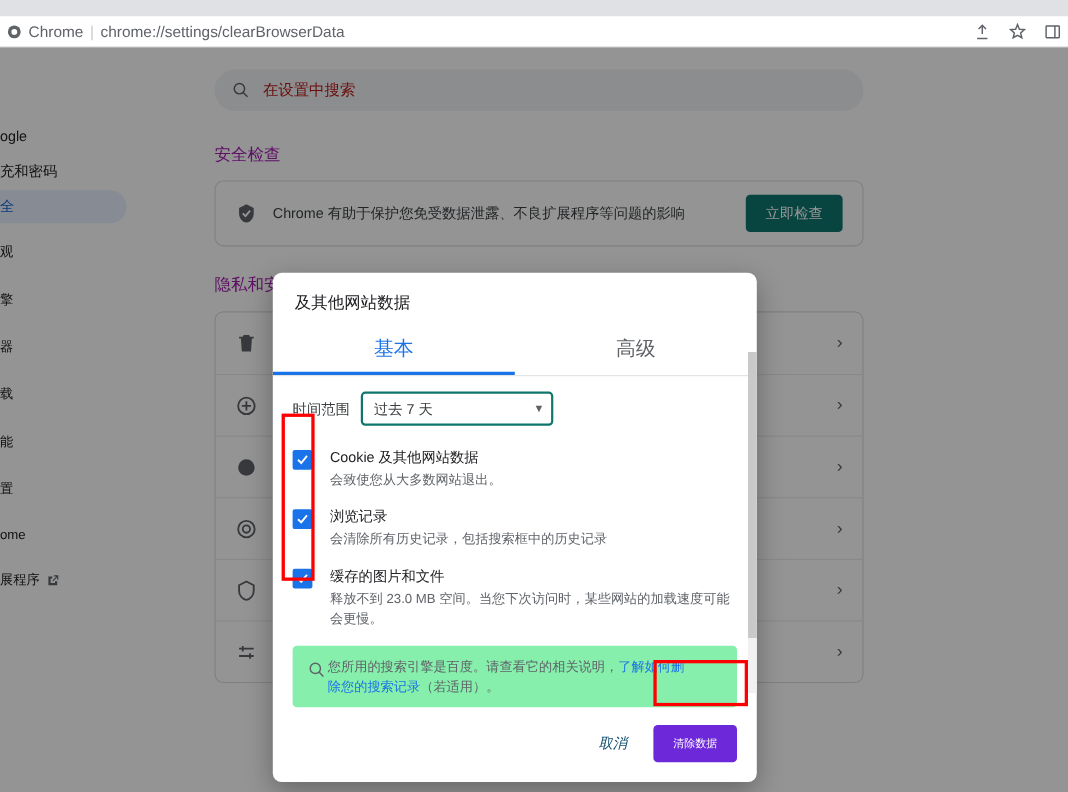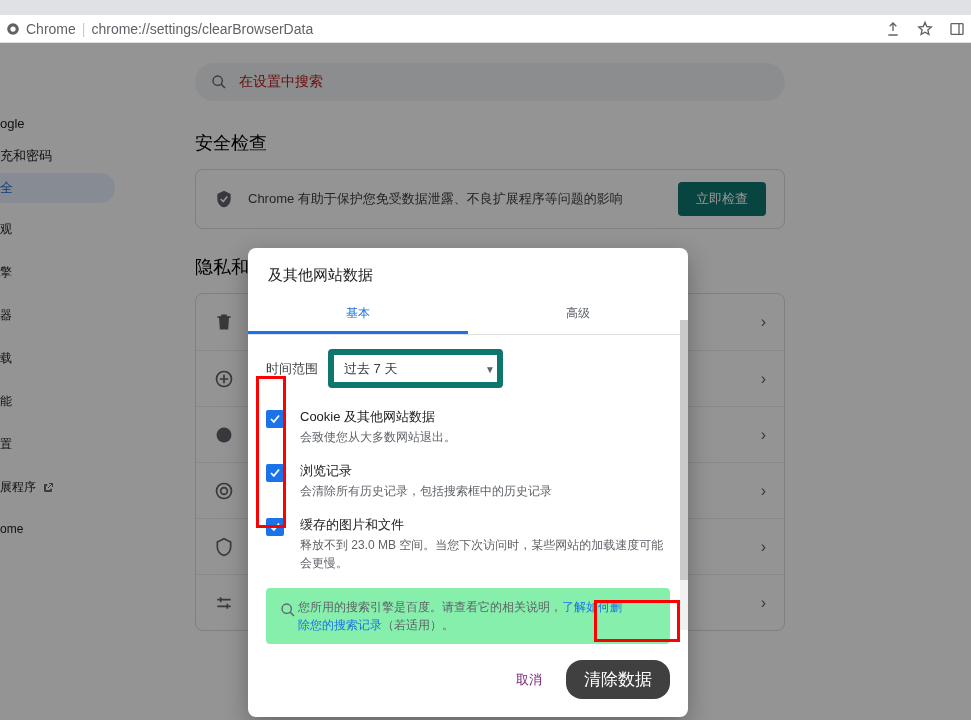--- a/index.html
+++ b/index.html
@@ -19,61 +19,61 @@
   
   .page { position: relative; width: 100%; height: calc(720px - 43px); background: #fff; }
   .leftnav { position: absolute; left: 0; top: 0; width: 115px; height: 100%; padding-top: 65px; }
   .leftnav .item { font-size: 13px; color: #202124; padding: 8px 0 8px 0; }
   .leftnav .item.small { font-size: 12px; padding-top: 18px; }
   .leftnav .active { background: #e8f0fe; color: #1967d2; border-radius: 0 16px 16px 0; padding: 6px 0 6px 0; }
   .leftnav .ext { display:flex; align-items:center; gap:6px; }
 
   .content { position: absolute; left: 195px; top: 0; width: 610px; }
   .searchbox { margin-top: 20px; height: 38px; background: #f1f3f4; border-radius: 20px; display: flex; align-items: center; padding: 0 16px; gap: 12px; color: #b91c1c; font-size: 14px; width: 590px; }
-  .section-title { margin-top: 30px; font-size: 18px; color: #000000; }
+  .section-title { margin-top: 30px; font-size: 15px; color: #a21caf; }
   .safety-card { margin-top: 14px; border: 1px solid #dadce0; border-radius: 8px; height: 60px; display: flex; align-items: center; padding: 16px 18px; gap: 14px; width: 590px; }
   .safety-card .txt { flex: 1; font-size: 13px; color: #3c4043; }
   .safety-card .btn { background: #0f766e; color: #fff; font-size: 13px; padding: 8px 18px; border-radius: 4px; border: none; }
 
   .privacy-card { margin-top: 14px; border: 1px solid #dadce0; border-radius: 8px; width: 590px; }
   .privacy-row { height: 56px; display: flex; align-items: center; padding: 0 18px; border-top: 1px solid #e8eaed; }
   .privacy-row:first-child { border-top: none; }
   .privacy-row .ic { width: 20px; height: 20px; color: #5f6368; margin-right: 18px; display:flex; }
   .privacy-row .chev { color: #5f6368; }
 
   
   .scrim { position: absolute; inset: 0; background: rgba(0,0,0,0.42); }
 
   
   .dialog { position: absolute; left: 248px; top: 205px; width: 440px; background: #fff; border-radius: 8px; box-shadow: 0 8px 24px rgba(0,0,0,0.3); }
   .dialog h2 { font-size: 15px; font-weight: 400; color: #202124; padding: 18px 20px 10px; }
   .tabs { display: flex; border-bottom: 1px solid #e0e0e0; }
-  .tab { flex: 1; text-align: center; padding: 10px 0 12px; font-size: 12px; color: #5f6368; cursor: pointer; }
+  .tab { flex: 1; text-align: center; padding: 10px 0 12px; font-size: 18px; color: #5f6368; cursor: pointer; }
   .tab.active { color: #1a73e8; box-shadow: inset 0 -3px 0 #1a73e8; }
   .dlg-body { padding: 14px 18px 0 18px; position: relative; }
   .timerow { display: flex; align-items: center; gap: 10px; font-size: 13px; color: #3c4043; }
-  .timerow select { border: 6px solid #0f766e; border-radius: 4px; padding: 6px 24px 6px 10px; font-size: 13px; color: #3c4043; appearance: none; background: #fff; width: 175px; position:relative; }
+  .timerow select { border: 2px solid #0f766e; border-radius: 4px; padding: 6px 24px 6px 10px; font-size: 13px; color: #3c4043; appearance: none; background: #fff; width: 175px; position:relative; }
   .select-wrap { position: relative; display:inline-block; }
   .select-wrap .caret { position:absolute; right:8px; top:50%; transform:translateY(-50%); pointer-events:none; color:#5f6368; font-size:10px; }
 
   .chk-list { margin-top: 12px; }
   .chk-row { display: flex; padding: 8px 0; align-items: flex-start; gap: 16px; }
   .chk { width: 18px; height: 18px; background: #1a73e8; border-radius: 2px; display: flex; align-items: center; justify-content: center; flex: none; margin-top: 2px; }
   .chk svg { width: 14px; height: 14px; }
   .chk-text .t1 { font-size: 13px; color: #202124; }
   .chk-text .t2 { font-size: 12px; color: #5f6368; margin-top: 2px; line-height: 1.5; }
 
   .info-row { background: #86efac; border-radius: 4px; margin-top: 8px; padding: 10px 40px 10px 14px; display: flex; gap: 2px; font-size: 12px; color: #5f6368; line-height: 1.5; }
   .info-row .mag { flex:none; color:#5f6368; margin-top:4px; }
 
   .info-row a { color: #1a73e8; text-decoration: none; }
 
   .dlg-actions { display: flex; justify-content: flex-end; gap: 10px; padding: 16px 18px 18px; }
-  .dlg-actions .cancel { background: #fff; border: none; color: #701a75; font-size: 13px; padding: 8px 14px; cursor: pointer; border-radius:4px; }
-  .dlg-actions .confirm { background: #404040; border: none; color: #fff; font-size: 17px; padding: 8px 18px; cursor: pointer; border-radius: 16px; }
+  .dlg-actions .cancel { background: #fff; border: none; color: #0c4a6e; font-size: 13px; padding: 8px 14px; cursor: pointer; border-radius:4px;font-style:italic; }
+  .dlg-actions .confirm { background: #6d28d9; border: none; color: #fff; font-size: 10px; padding: 8px 18px; cursor: pointer; border-radius: 4px; }
 
   
   .redbox { position: absolute; border: 3px solid #ff0000; pointer-events: none; }
   .dlg-scroll-handle { position:absolute; right:0; top:72px; width:8px; height:310px; background:#f1f1f1; }
   .dlg-scroll-thumb { position:absolute; right:0; top:72px; width:8px; height:260px; background:#c9c9c9; }
 </style>
 </head>
 <body>
 
 <div class="tabstrip"></div>
@@ -112,27 +112,27 @@
   <div class="leftnav">
     <div class="item">ogle</div>
     <div class="item">充和密码</div>
     <div class="item active">全</div>
     <div class="item small">观</div>
     <div class="item small">擎</div>
     <div class="item small">器</div>
     <div class="item small">载</div>
     <div class="item small">能</div>
     <div class="item small">置</div>
+    <div class="item small">ome</div>
     <div class="item small ext">
       <span>展程序</span>
       <svg width="12" height="12" viewBox="0 0 24 24" fill="none" stroke="#5f6368" stroke-width="2">
           <path d="M14 3h7v7M21 3l-9 9M5 5h5v2H7v10h10v-3h2v5H5z"></path>
         </svg>
     </div>
-    <div class="item small">ome</div>
   </div>
 
   <div class="content">
     <div class="searchbox">
       <svg width="16" height="16" viewBox="0 0 24 24" fill="none" stroke="#5f6368" stroke-width="2">
           <circle cx="10" cy="10" r="7"></circle>
           <line x1="21" y1="21" x2="15" y2="15"></line>
         </svg>
       <span>在设置中搜索</span>
     </div>

